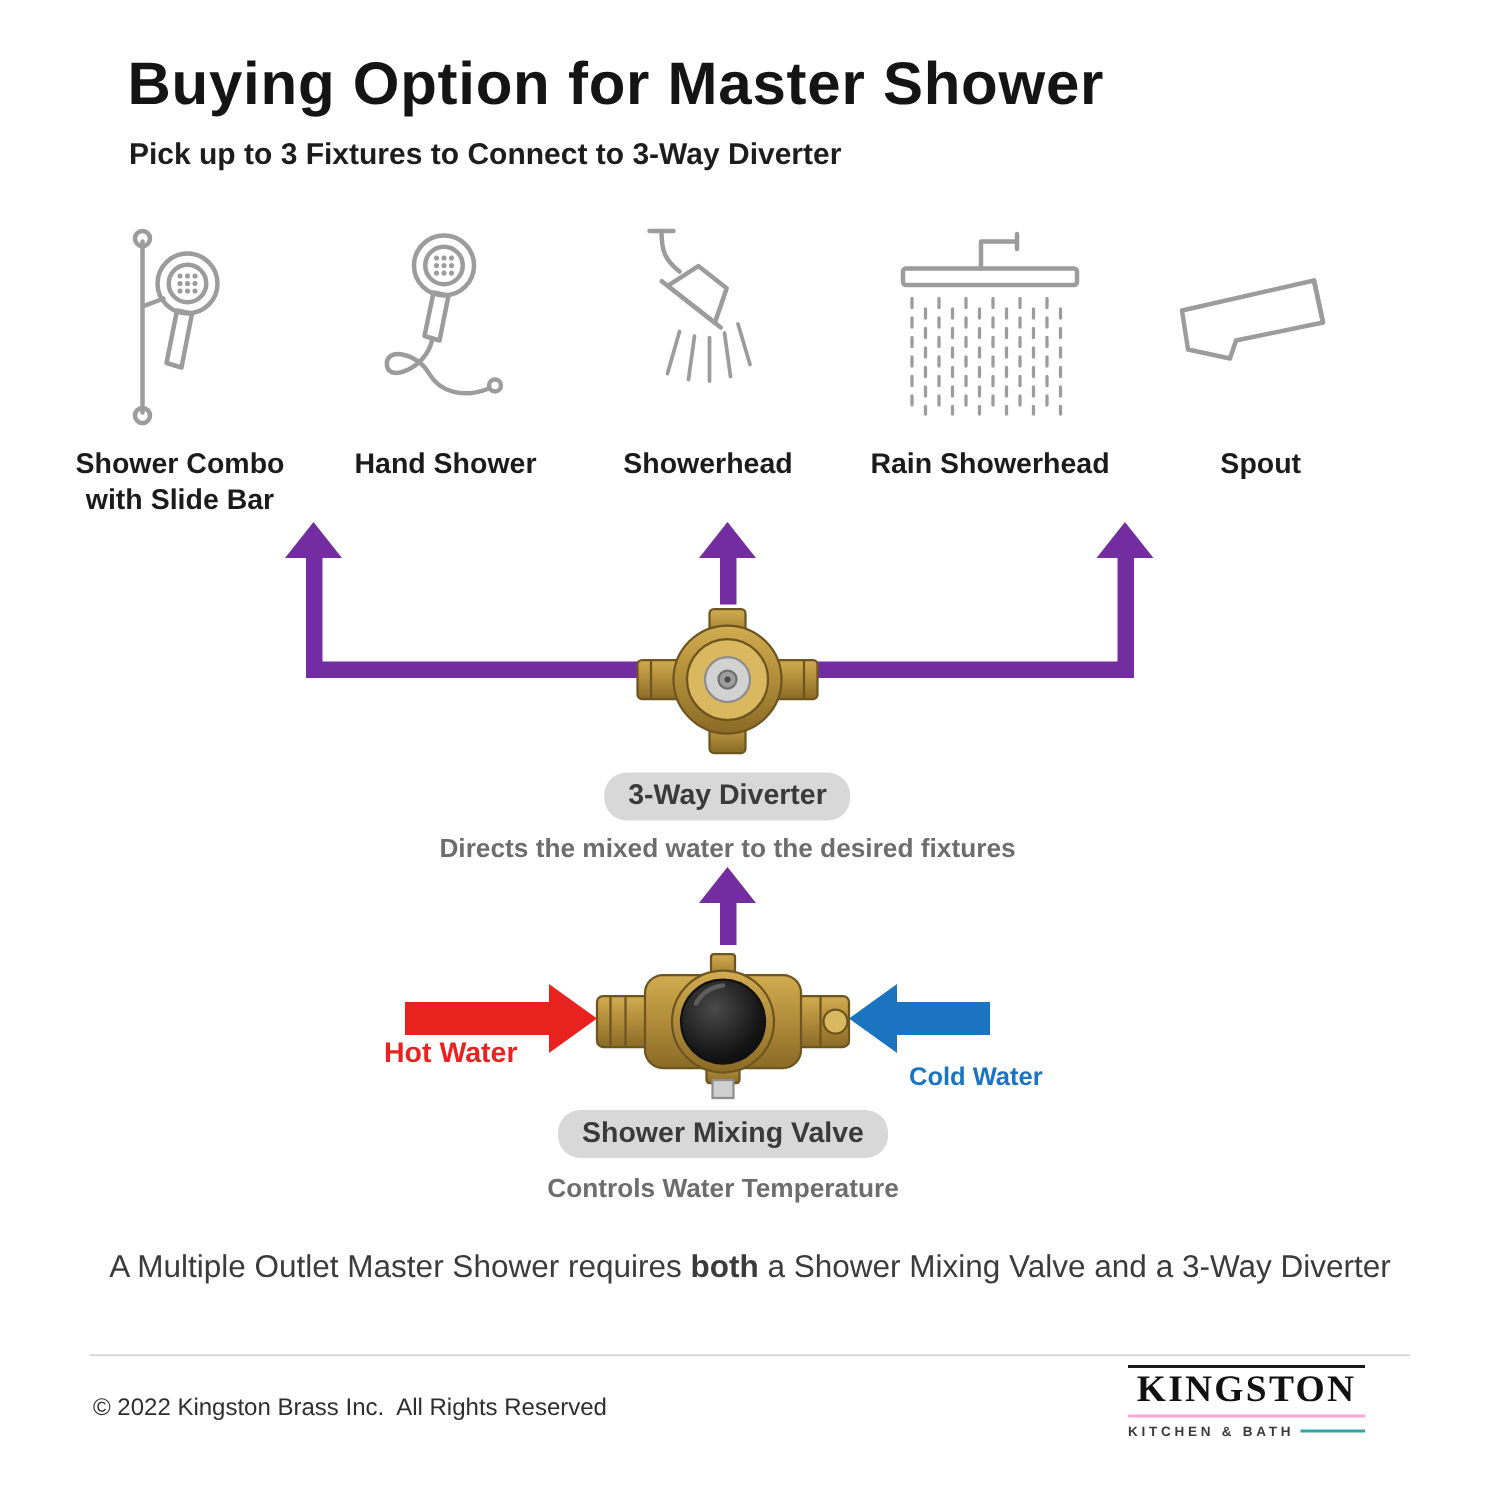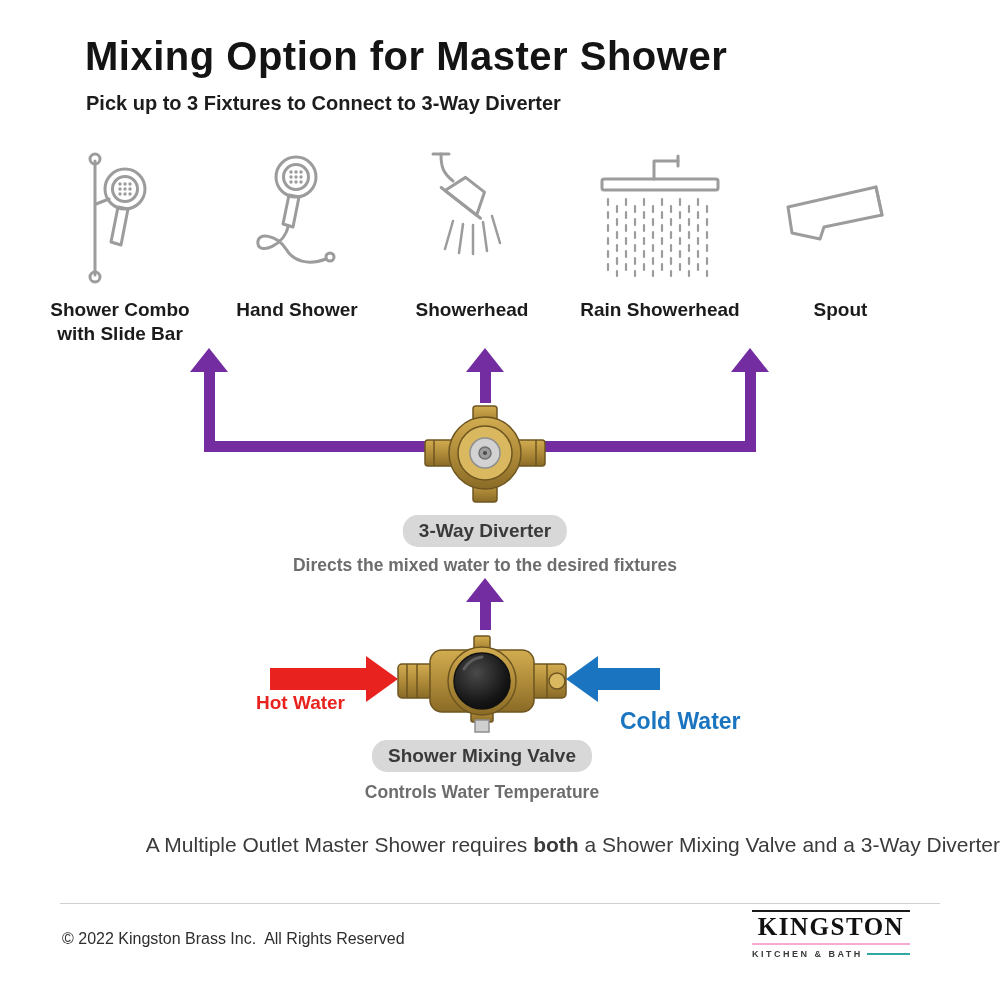--- a/index.html
+++ b/index.html
@@ -17,39 +17,39 @@
   .fixture{top:140px;display:flex;flex-direction:column;align-items:center;}
   .fixture-iconbox{height:158px;display:flex;align-items:center;justify-content:center;}
   .fixture-label{font-size:19px;font-weight:bold;color:#1b1b1b;text-align:center;line-height:1.25;}
   .shaft{background:var(--purple);}
   .head-up{width:0;height:0;border-left:19px solid transparent;border-right:19px solid transparent;border-bottom:24px solid var(--purple);}
   .head-right{width:0;height:0;border-top:23px solid transparent;border-bottom:23px solid transparent;border-left:32px solid var(--red);}
   .head-left{width:0;height:0;border-top:23px solid transparent;border-bottom:23px solid transparent;border-right:32px solid var(--blue);}
   .pill{background:var(--label-bg);color:#3a3a3a;font-size:19px;font-weight:bold;padding:5px 16px;white-space:nowrap;transform:translateX(-50%);border-radius:15px;}
   .desc{color:#6d6d6d;font-size:17.5px;font-weight:bold;white-space:nowrap;transform:translateX(-50%);}
   .hot-label{color:var(--red);font-size:19px;font-weight:bold;}
-  .cold-label{color:var(--blue);font-size:23px;font-weight:bold;margin-left:14px;}
-  .footnote{left:0;top:833px;width:1000px;text-align:right;font-size:21px;color:#3b3b3b;}
+  .cold-label{color:var(--blue);font-size:17px;font-weight:bold;}
+  .footnote{left:0;top:833px;width:1000px;text-align:center;font-size:21px;color:#3b3b3b;}
   .footnote b{font-weight:bold;}
   .divider{left:60px;top:903px;width:880px;height:1px;background:#cfcfcf;}
   .copyright{left:62px;top:930px;font-size:16px;color:#2e2e2e;}
   .logo{left:752px;top:910px;width:158px;text-align:center;}
   .logo-word{font-family:"Liberation Serif",serif;font-weight:bold;font-size:25px;letter-spacing:1.5px;color:#111;
     border-top:2px solid #1a1a1a;border-bottom:2px solid #f9a8d4;padding:1px 0 2px 0;}
   .logo-sub{display:flex;align-items:center;gap:4px;margin-top:4px;}
   .logo-sub-text{font-size:9px;font-weight:bold;letter-spacing:2.5px;color:#3a3a3a;white-space:nowrap;}
   .logo-sub-bar{flex:1;height:2px;background:var(--teal);}
   svg{display:block;}
 </style>
 </head>
 <body>
 
 <div id="canvas">
 
-  <div class="abs title">Mixing Option for Master Shower</div>
+  <div class="abs title">Buying Option for Master Shower</div>
   <div class="abs subtitle">Pick up to 3 Fixtures to Connect to 3-Way Diverter</div>
 
   <div class="abs fixture" style="left:35px;width:170px;">
     <div class="fixture-iconbox">
       <svg width="130" height="140" viewBox="0 0 130 140" fill="none" stroke="#9c9c9c" stroke-width="3" stroke-linecap="round" stroke-linejoin="round">
         <line x1="40" y1="12" x2="40" y2="126"></line>
         <circle cx="40" cy="10" r="5"></circle>
         <circle cx="40" cy="128" r="5"></circle>
         <line x1="41" y1="55" x2="54" y2="50"></line>
         <circle cx="70" cy="40" r="20"></circle>

